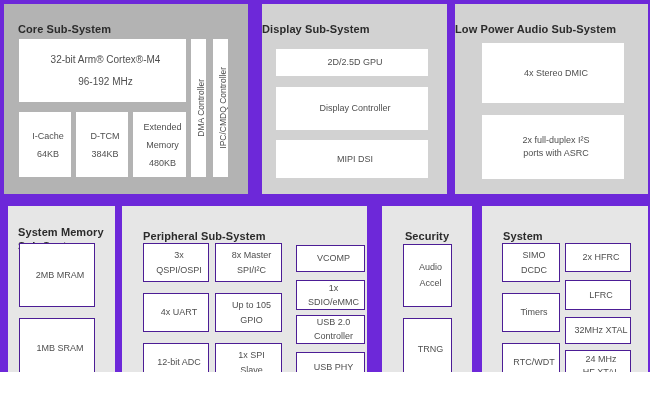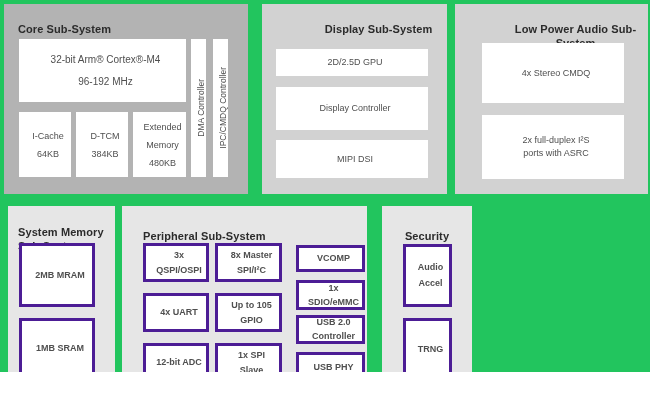--- a/index.html
+++ b/index.html
@@ -1,46 +1,46 @@
 <!DOCTYPE html>
 <html><head>
 <meta charset="utf-8">
 <style>
   html,body { margin:0; padding:0; background:#ffffff; }
   .page {
-    position:relative; width:650px; height:372px; background:#22c55e;
+    position:relative; width:650px; height:372px; background:#6d28d9;
     font-family:"Liberation Sans", sans-serif; overflow:hidden;
   }
   .panel { position:absolute; }
   .p-core     { left:4px;   top:4px;   width:244px; height:190px; background:#b3b3b3; }
   .p-display  { left:262px; top:4px;   width:185px; height:190px; background:#d2d2d2; }
   .p-audio    { left:455px; top:4px;   width:193px; height:190px; background:#d2d2d2; }
   .p-memory   { left:8px;   top:206px; width:107px; height:187px; background:#e6e6e6; }
   .p-periph   { left:122px; top:206px; width:245px; height:187px; background:#e6e6e6; }
   .p-security { left:382px; top:206px; width:90px;  height:187px; background:#e6e6e6; }
   .p-system   { left:482px; top:206px; width:166px; height:187px; background:#e6e6e6; }
 
   .title {
     position:absolute; font-weight:700; font-size:11px; color:#2b2b2b;
     white-space:pre-line; line-height:1.25; letter-spacing:0.1px;
   }
   .t-core   { left:14px; top:10px; }
-  .t-center { left:0; right:0; top:10px; text-align:center;margin-left:48px; }
+  .t-center { left:0; right:0; top:10px; text-align:left; }
   .t-mem    { left:10px; top:11px; }
   .t-bot    { left:21px; top:15px; }
   .t-sec    { left:0; right:0; top:15px; text-align:center; }
 
   .box {
     position:absolute; background:#ffffff; box-sizing:border-box;
     display:flex; align-items:center; justify-content:center;
     text-align:center; color:#4f4f4f; font-size:9px; line-height:1.6;
     white-space:pre-line;
     padding-left:6px;
   }
-  .bordered { border:3px solid #4c1d95;font-weight:bold; }
+  .bordered { border:1px solid #4c1d95; }
 
   
   .cpu  { left:15px;  top:35px;  width:167px; height:63px; font-size:10px; line-height:2.2; }
   .mem1 { left:15px;  top:108px; width:52px;  height:65px; line-height:2.0; }
   .mem2 { left:72px;  top:108px; width:52px;  height:65px; line-height:2.0; }
   .mem3 { left:129px; top:108px; width:53px;  height:65px; line-height:2.0; }
   .vert { top:35px; width:15px; height:138px; }
   .v1 { left:187px; } .v2 { left:209px; }
   .vtext {
     writing-mode:vertical-rl; transform:rotate(180deg);
@@ -108,21 +108,21 @@
 
   <section class="panel p-display">
     <h2 class="title t-center">Display Sub-System</h2>
     <div class="box d1">2D/2.5D GPU</div>
     <div class="box d3">MIPI DSI</div>
     <div class="box d2">Display Controller</div>
   </section>
 
   <section class="panel p-audio">
     <h2 class="title t-center">Low Power Audio Sub-System</h2>
-    <div class="box a1">4x Stereo CMDQ</div>
+    <div class="box a1">4x Stereo DMIC</div>
     <div class="box a2">2x full-duplex I²S
 ports with ASRC</div>
   </section>
 
   <section class="panel p-memory">
     <h2 class="title t-mem">System Memory
 Sub-System</h2>
     <div class="box bordered mm1">2MB MRAM</div>
     <div class="box bordered mm2">1MB SRAM</div>
   </section>
@@ -146,14 +146,26 @@
     <div class="box bordered pc3 pc3-4">USB PHY</div>
   </section>
 
   <section class="panel p-security">
     <h2 class="title t-sec">Security</h2>
     <div class="box bordered s1">Audio
 Accel</div>
     <div class="box bordered s2">TRNG</div>
   </section>
 
+  <section class="panel p-system">
+    <h2 class="title t-bot">System</h2>
+    <div class="box bordered yc1 r1">SIMO
+DCDC</div>
+    <div class="box bordered yc1 r2">Timers</div>
+    <div class="box bordered yc1 r3">RTC/WDT</div>
+    <div class="box bordered yc2 yc2-1">2x HFRC</div>
+    <div class="box bordered yc2 yc2-2">LFRC</div>
+    <div class="box bordered yc2 yc2-3">32MHz XTAL</div>
+    <div class="box bordered yc2 yc2-4">24 MHz
+HF XTAL</div>
+  </section>
 
 </div>
 
 </body></html>

